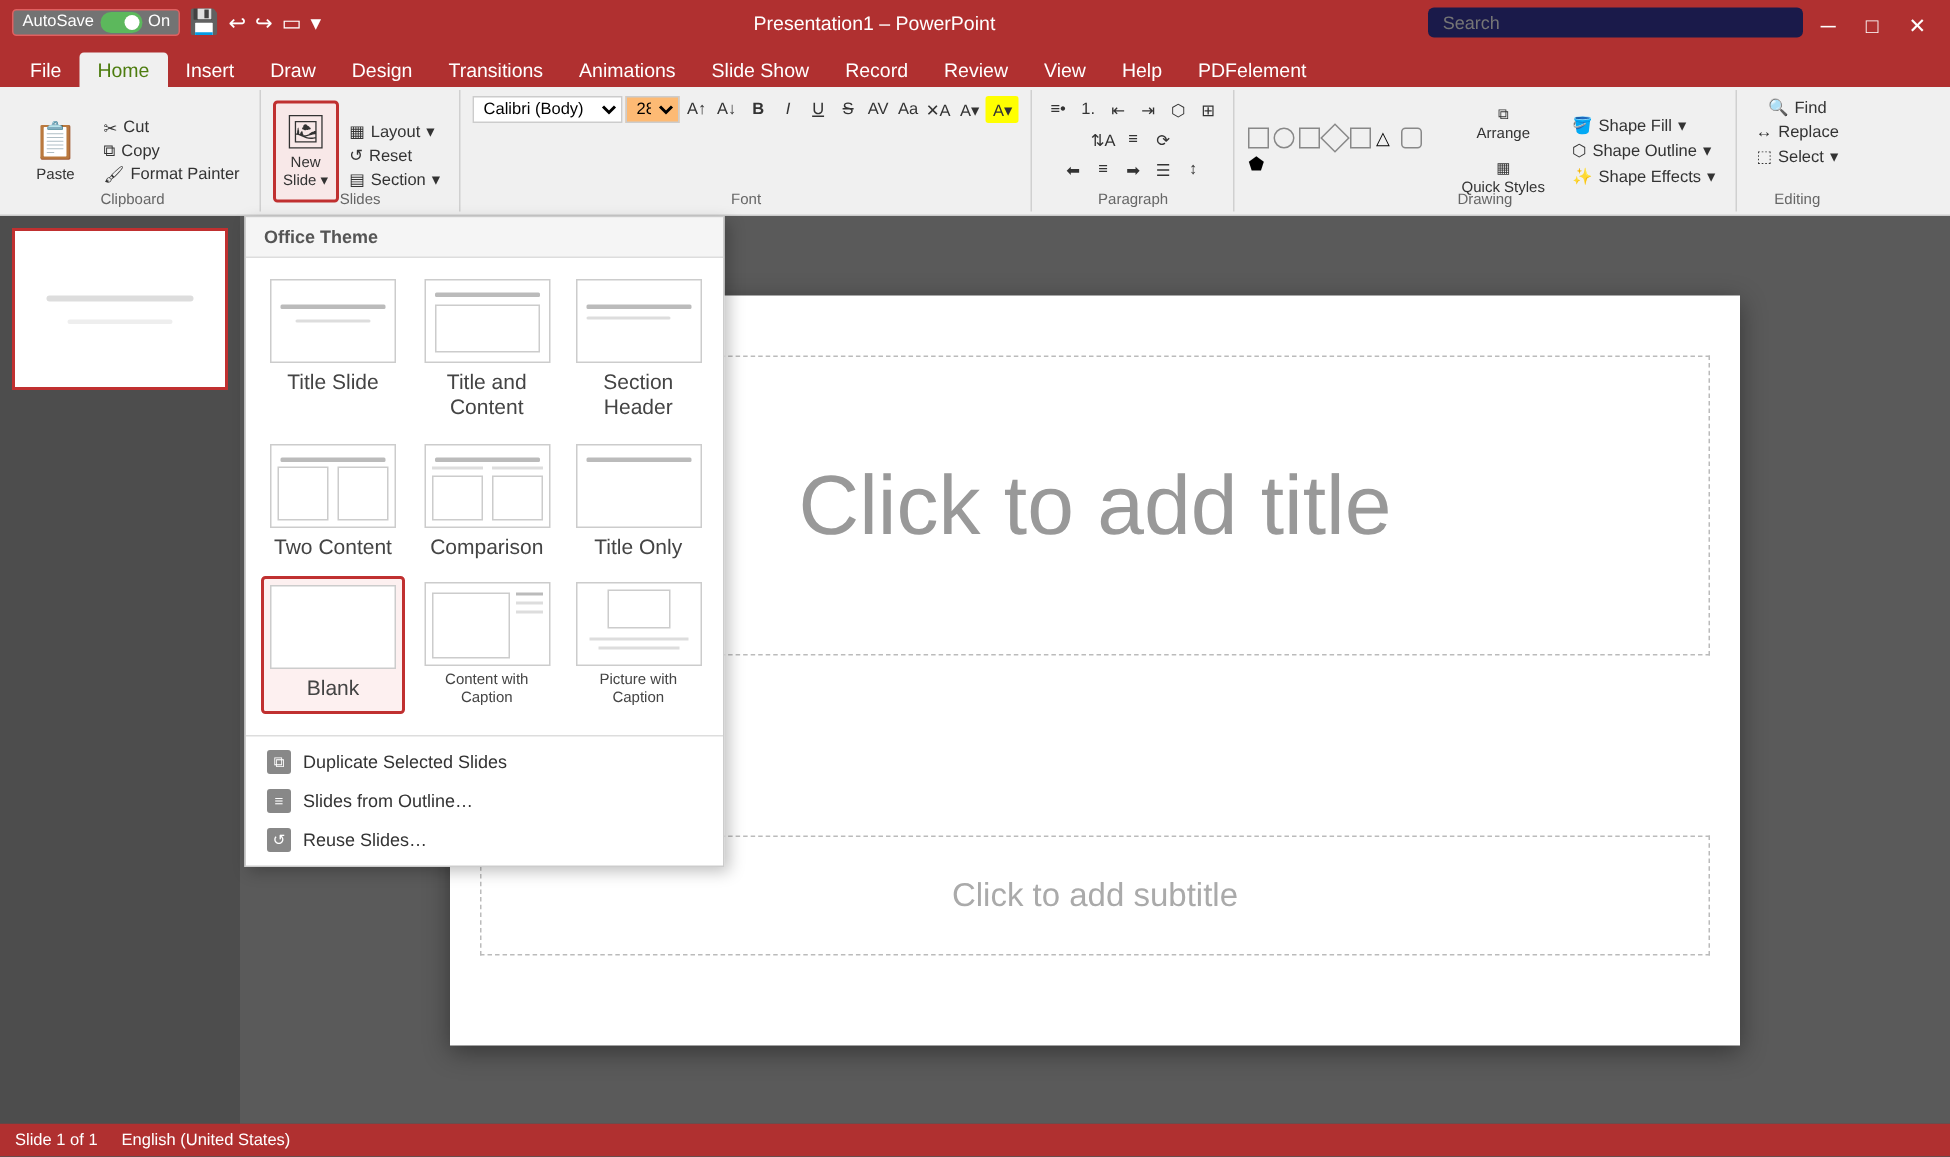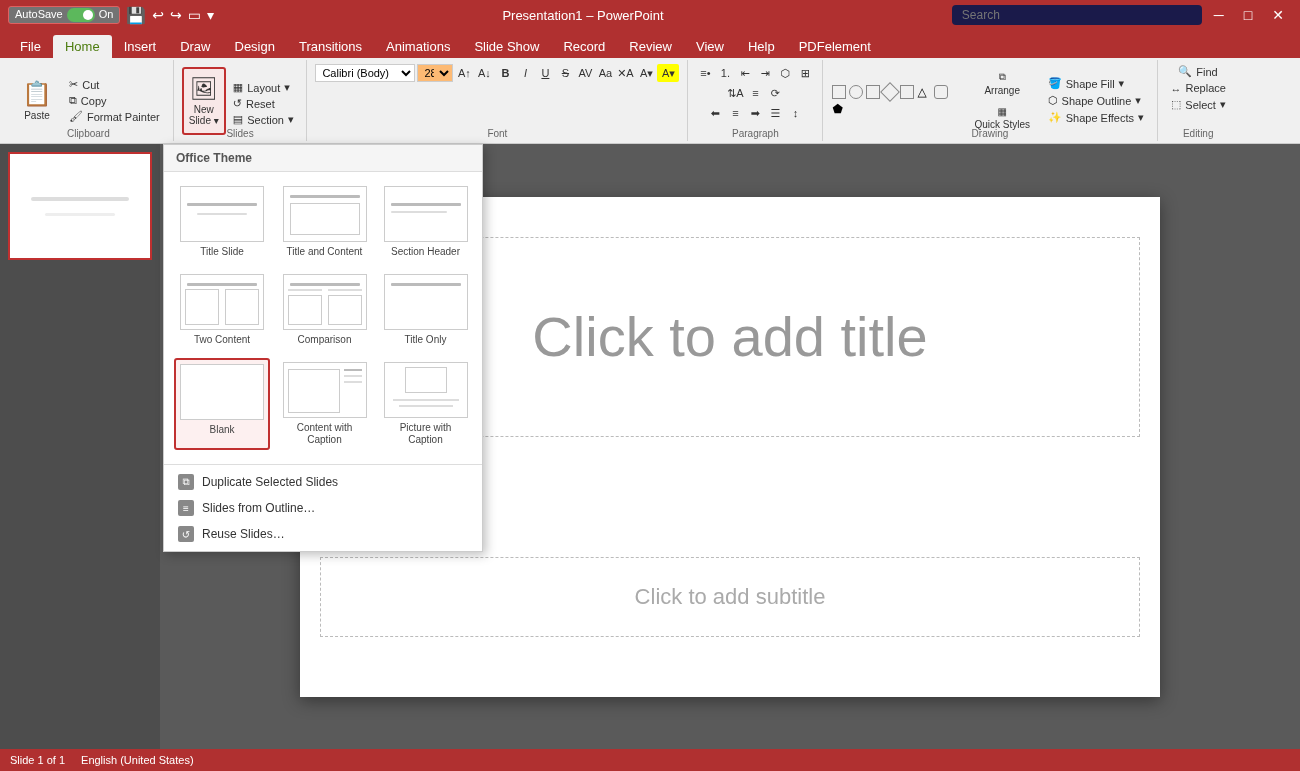--- a/index.html
+++ b/index.html
@@ -10,21 +10,21 @@
       background: #b03030;
       height: 30px;
       display: flex;
       align-items: center;
       justify-content: space-between;
       padding: 0 8px;
       color: white;
     }
     .title-bar-left { display: flex; align-items: center; gap: 6px; }
     .title-bar-center { font-size: 13px; color: white; }
-    .title-bar-right { display: flex; align-items: center; gap: 4px; }
+    .title-bar-right { display: flex; align-items: flex-end; gap: 4px; }
     .autosave-badge {
       background: #737373;
       border: 1px solid #e06060;
       border-radius: 3px;
       padding: 1px 6px;
       font-size: 11px;
       color: white;
       display: flex; align-items: flex-start; gap: 4px;
     }
     .autosave-toggle {
@@ -267,21 +267,21 @@
     .layout-thumb {
       width: 84px;
       height: 56px;
       border: 1px solid #ccc;
       background: white;
       margin-bottom: 4px;
       position: relative;
       overflow: hidden;
     }
     .layout-label {
-      font-size: 10px;
+      font-size: 14px;
       color: #444;
       text-align: center;
       line-height: 1.2;
     }
     .dropdown-divider { border-top: 1px solid #ddd; margin: 4px 0; }
     .dropdown-action {
       display: flex;
       align-items: center;
       gap: 8px;
       padding: 5px 14px;

